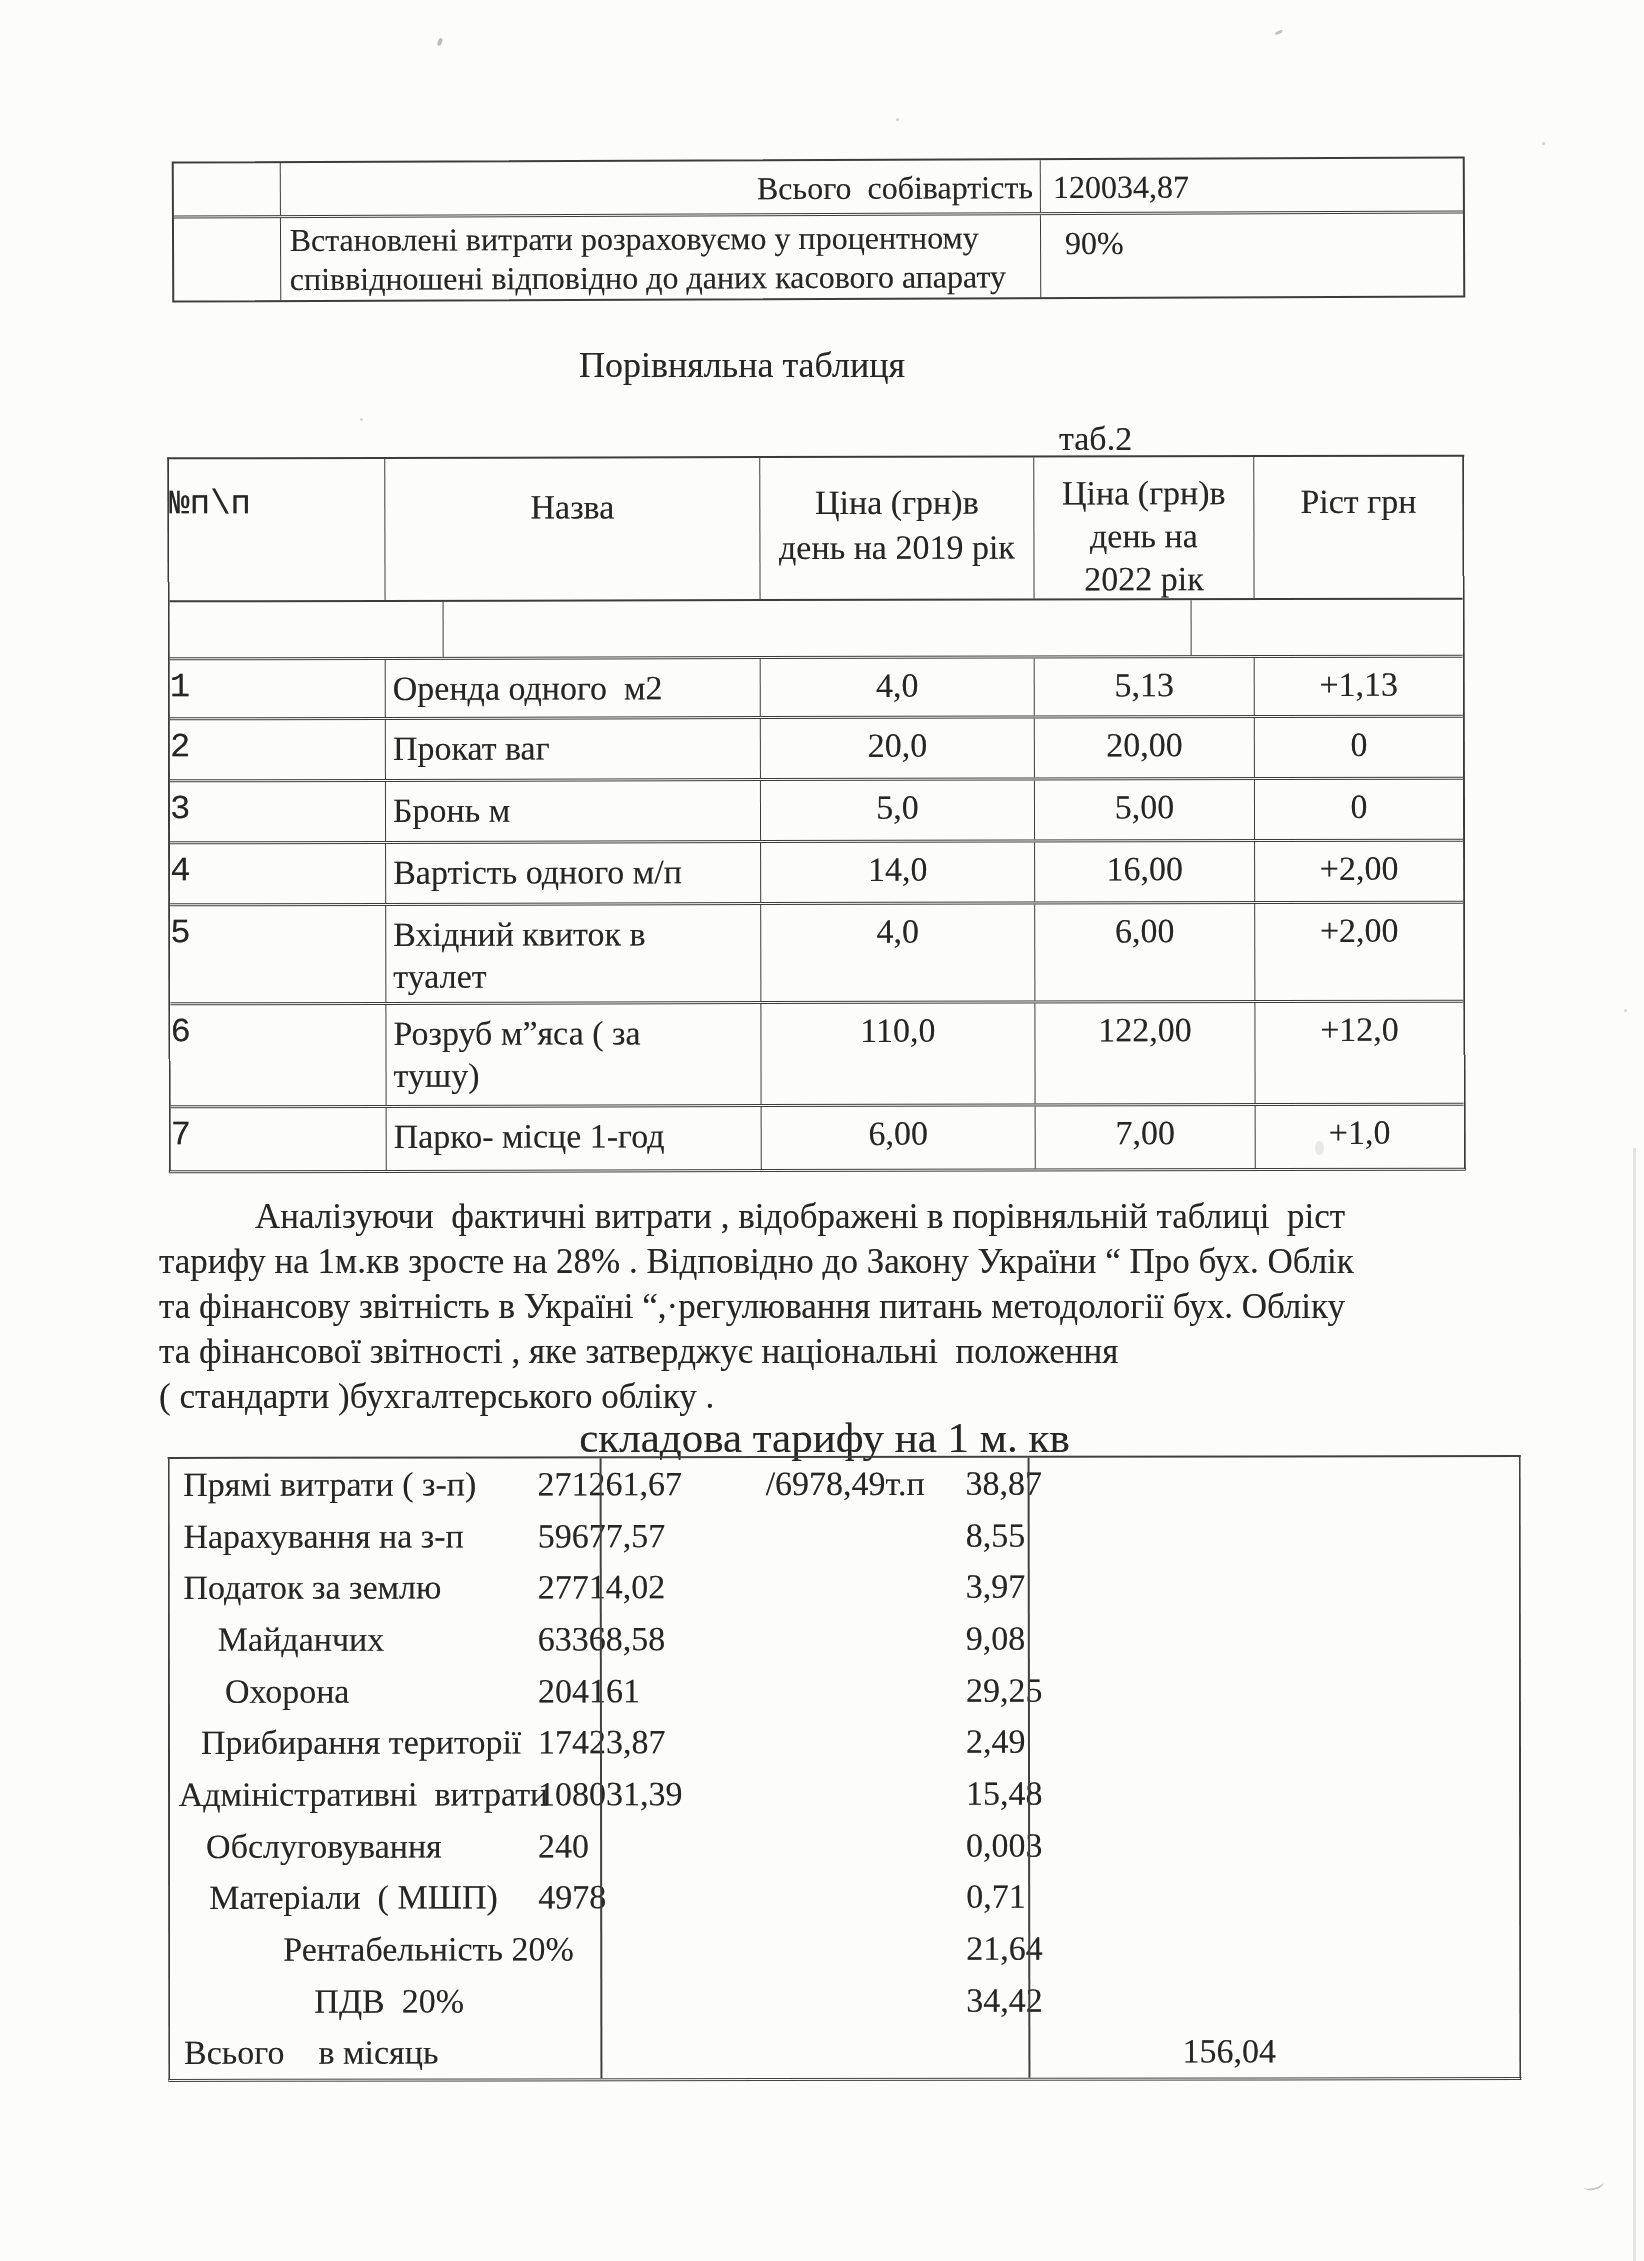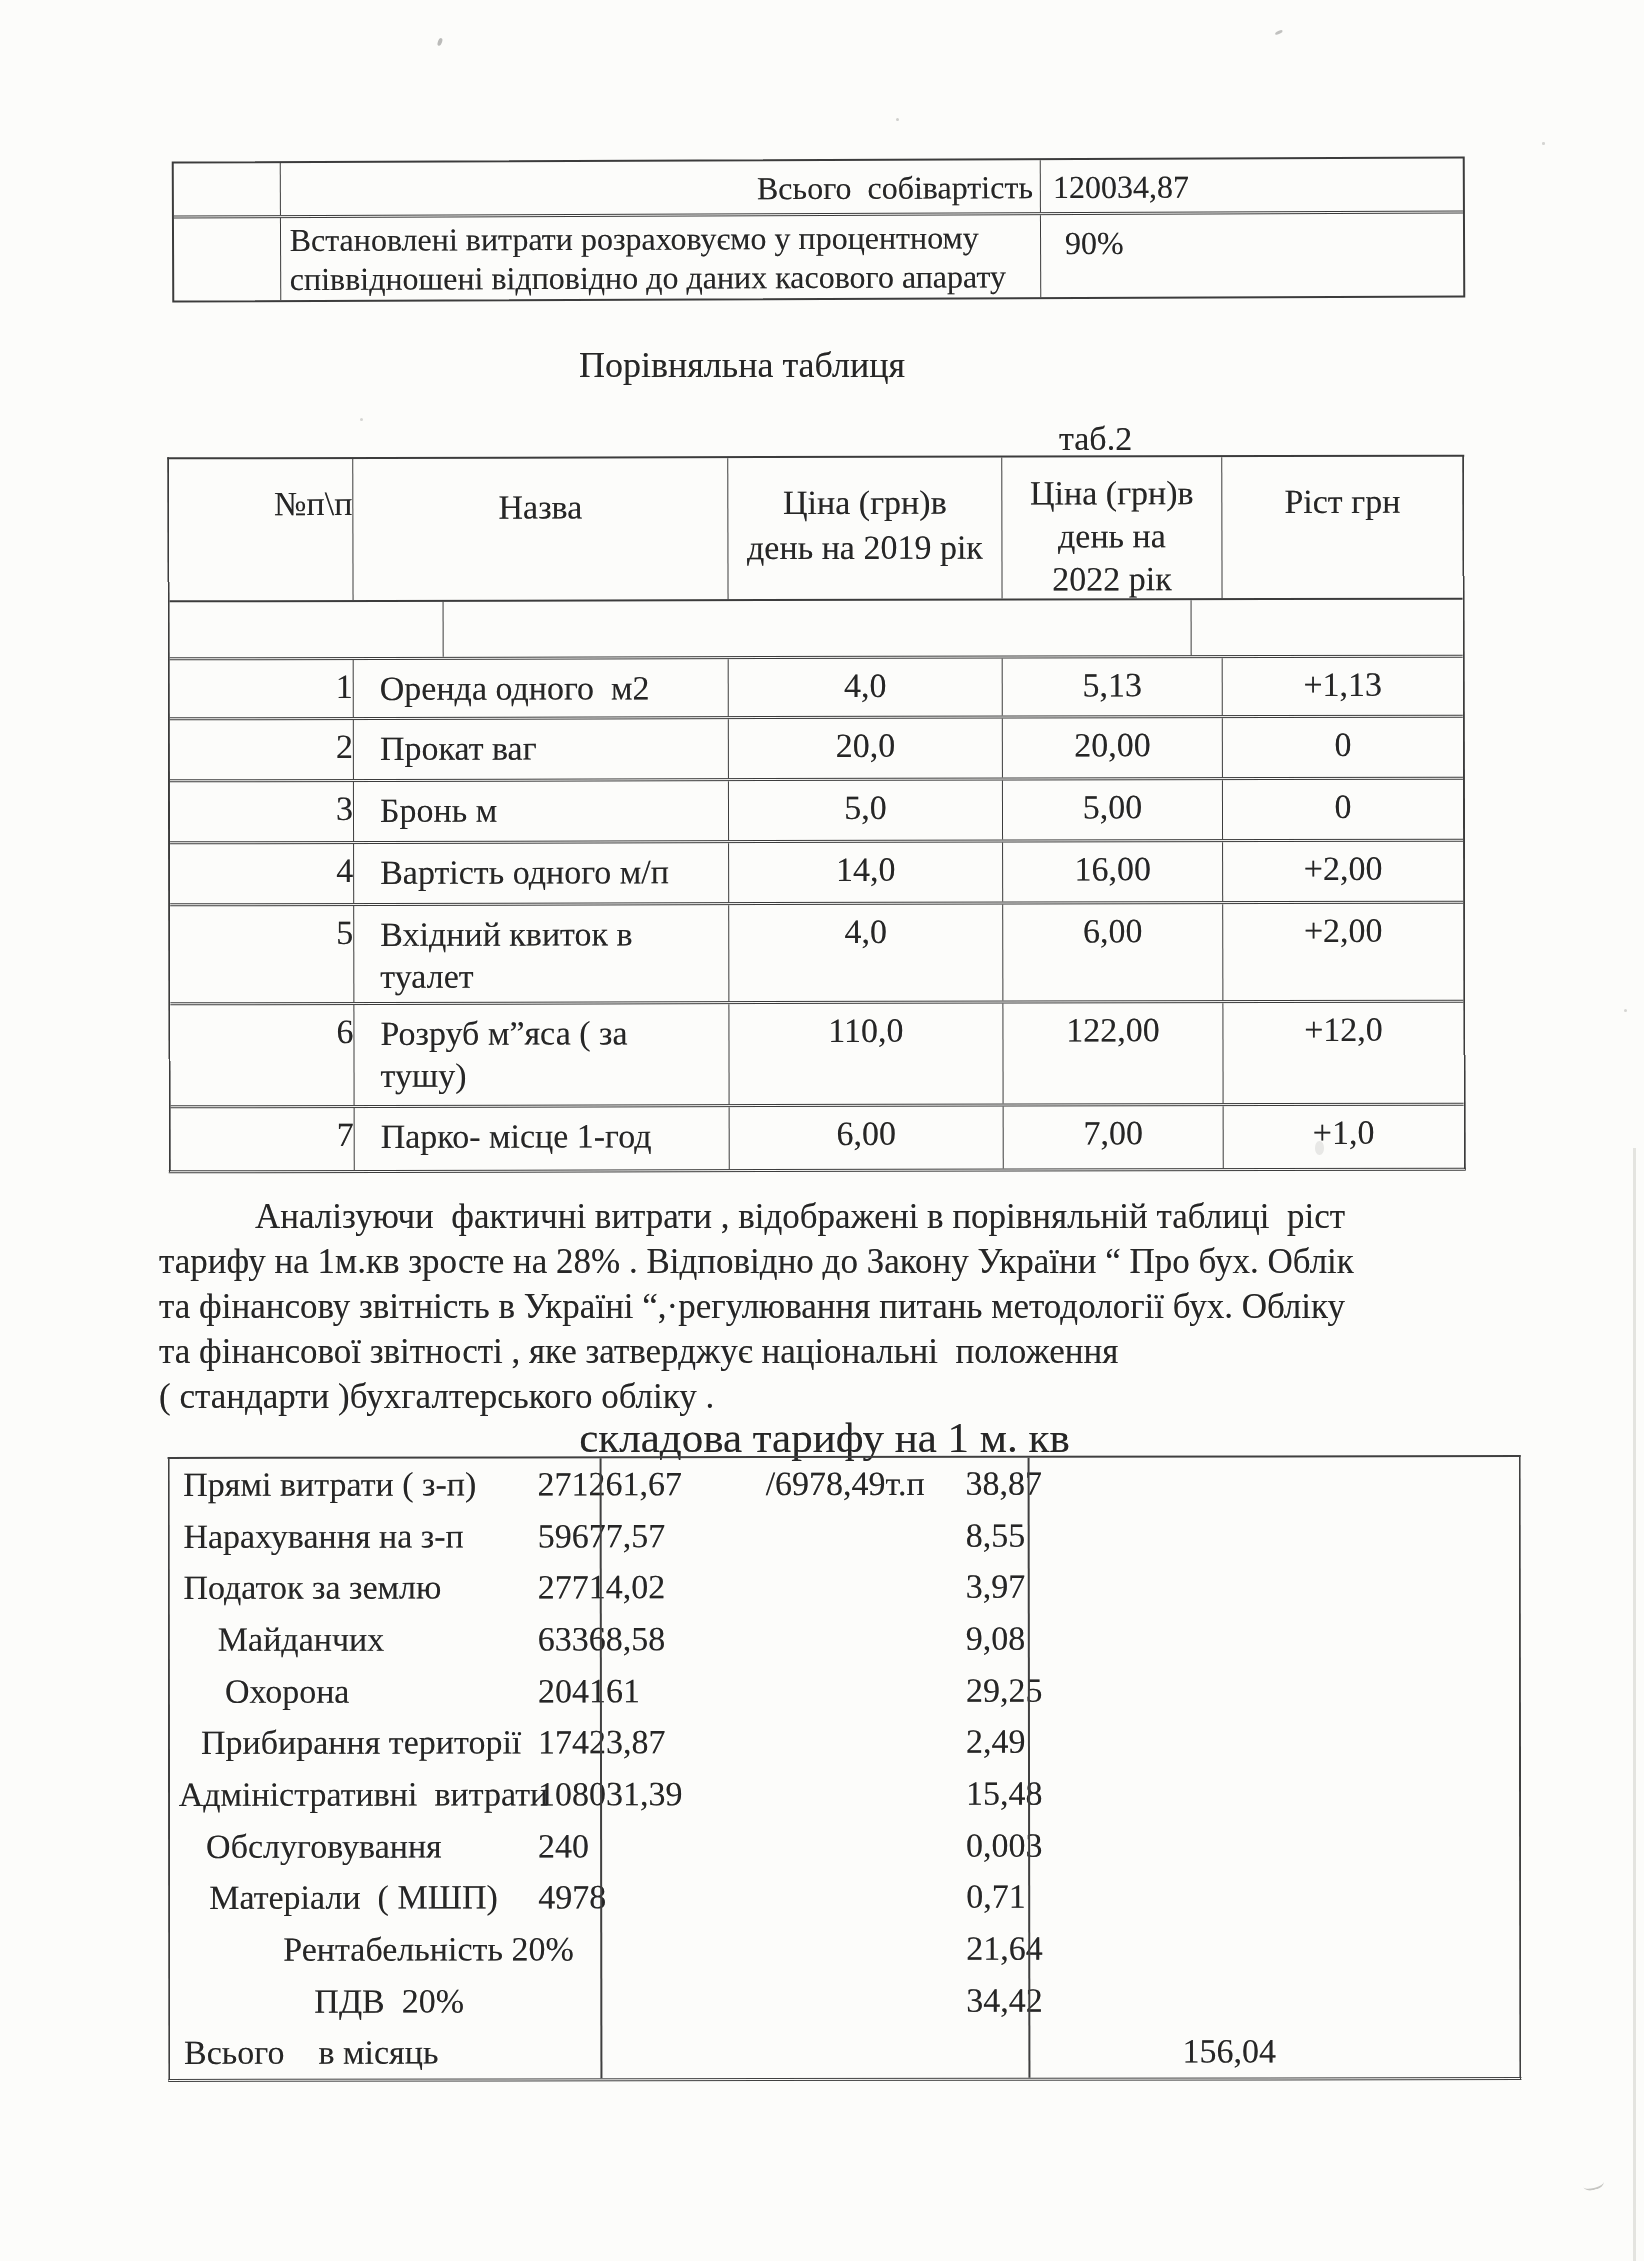--- a/index.html
+++ b/index.html
@@ -43,40 +43,40 @@
     left:168px; top:456px; width:1297px;
     border:2.1px solid #3c3c3c;
     border-bottom:3.4px double #3c3c3c;
     transform:rotate(-0.12deg);
     font-size:34px;
     box-sizing:border-box;
   }
   .c-row { display:flex; box-sizing:border-box; }
   .c-cell { box-sizing:border-box; border-right:1.7px solid #3c3c3c; }
   .c-cell:last-child { border-right:none; }
-  .c-num  { width:184px; text-align:right; }
+  .c-num  { width:216px; text-align:left;font-family:Liberation Mono, monospace; }
   .c-name { width:375px; }
   .c-p19  { width:274px; text-align:center; }
   .c-p22  { width:220px; text-align:center; }
   .c-gr   { flex:1; text-align:center; }
   .hdr { height:143px; border-bottom:2.6px solid #3c3c3c; }
   .hdr .c-num, .hdr .c-name, .hdr .c-gr { padding-top:26px; }
   .hdr-line { line-height:45px; white-space:pre; text-align:center; }
   .hdr .c-p19 { padding-top:22px; }
   .hdr .c-p22 { padding-top:13.7px; }
   .hdr .c-p22 .hdr-line { line-height:43px; }
   .empty-row { height:58px; border-bottom:3.4px double #3c3c3c; }
   .e1 { width:274px; border-right:1.7px solid #3c3c3c; box-sizing:border-box; }
   .e2 { width:748px; border-right:1.7px solid #3c3c3c; box-sizing:border-box; }
   .e3 { flex:1; }
   .d-row { border-bottom:3.4px double #3c3c3c; }
   .d-row:last-child { border-bottom:none; }
   .r1{height:60px}.r2{height:62px}.r3{height:62px}.r4{height:62px}.r5{height:99px}.r6{height:103px}.r7{height:62px}
   .d-row .c-cell { padding-top:7.7px; }
-  .name-line { line-height:42px; white-space:pre; padding-left:26px; }
+  .name-line { line-height:42px; white-space:pre; padding-left:7px; }
 
   
   .para { left:159px; top:1194px; width:1336px; font-size:35px; }
   .para-line { height:45px; line-height:45px; white-space:pre; }
   .para-indent { padding-left:96px; }
   .sub-title { left:176px; top:1413px; width:1297px; text-align:center; font-size:43px; white-space:pre; }
 
   
   .tariff-table {
     left:168px; top:1456px; width:1353px; height:625px;

